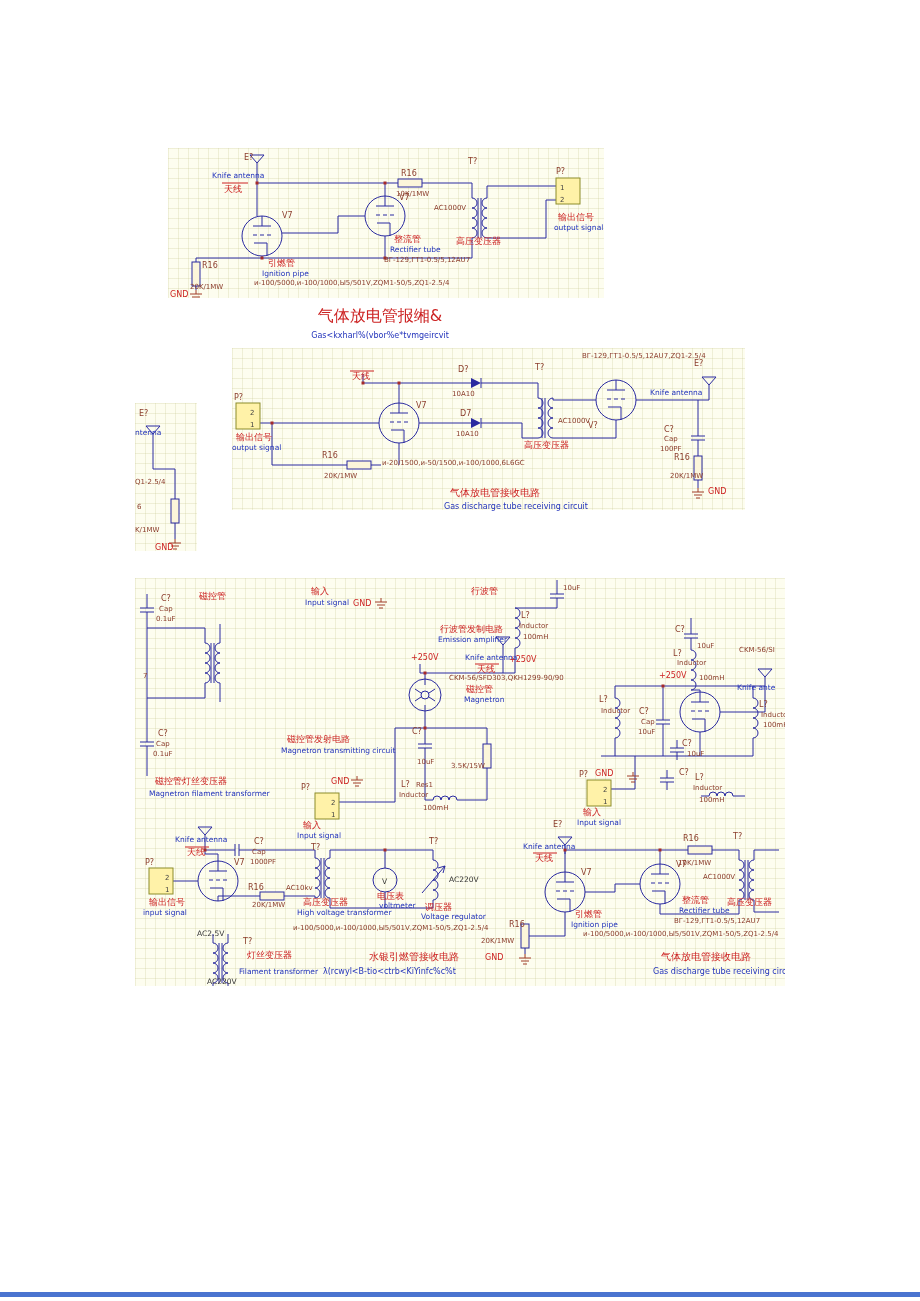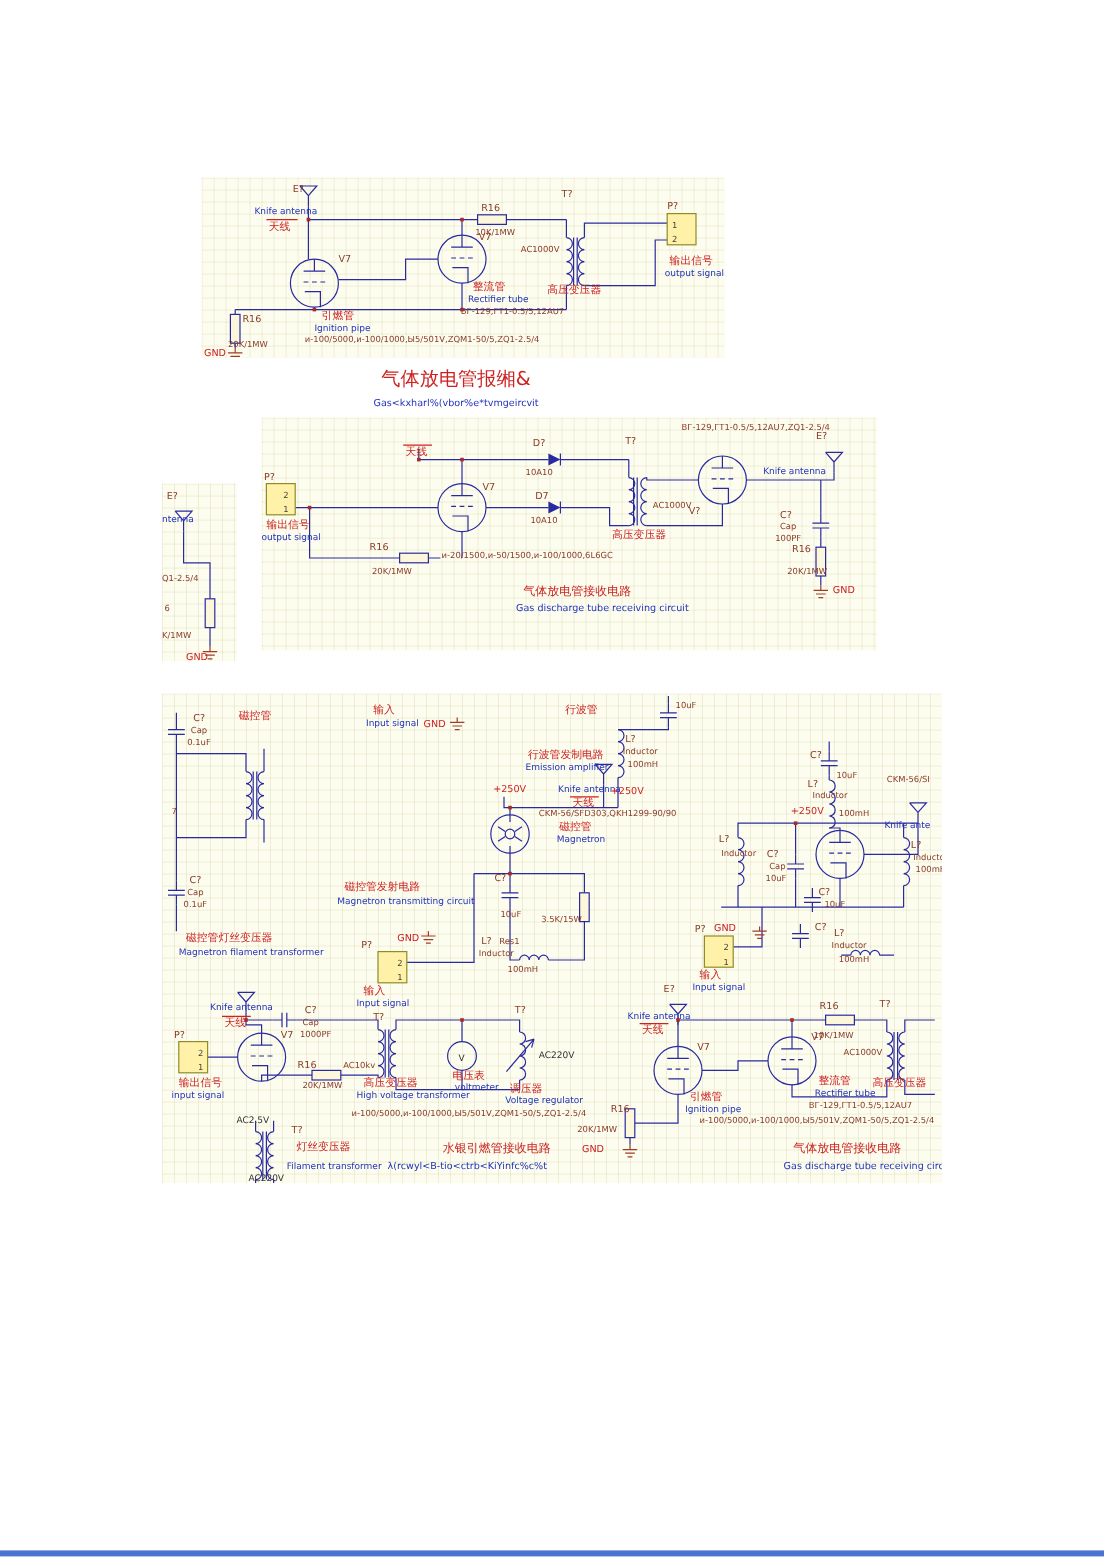--- a/index.html
+++ b/index.html
@@ -127,21 +127,21 @@
   <text x="386" y="82" class="te">output signal</text>
   <text x="86" y="137" class="tv">и-100/5000,и-100/1000,Ы5/501V,ZQM1-50/5,ZQ1-2.5/4</text>
 </svg>
 </div>
 
 <div class="capA" style="left:280px;top:306px;width:200px">
   <div class="cap-cn">气体放电管报缃&amp;</div>
   <div class="cap-en">Gas&lt;kxharl%(vbor%e*tvmgeircvit</div>
 </div>
 
-<div class="sheet" style="left:218px;top:348px;width:513px;height:194px">
+<div class="sheet" style="left:232px;top:348px;width:513px;height:162px">
 <svg width="513" height="194">
   <path class="w" d="M131,26 V35 M131,35 H239 M249,35 H306 M306,35 V50 M167,55 V35 M28,75 H147 M187,75 H239 M249,75 H290 V90 H306 M310,50 V90 M313,50 V90 M321,50 V52 H364 M321,90 H384 V72 M167,95 V117 M139,117 H149 M115,117 H40 V75 M477,46 V52 H404 M466,52 V80 M466,100 V108 M466,132 V140"></path>
   <use href="#g-tube" x="167" y="75"></use>
   <use href="#g-tube" x="384" y="52"></use>
   <use href="#g-res" x="127" y="117"></use>
   <use href="#g-resv" x="466" y="120"></use>
   <use href="#g-capv" x="466" y="90"></use>
   <use href="#g-diode" x="244" y="35"></use>
   <use href="#g-diode" x="244" y="75"></use>
   <use href="#g-coil-r" x="306" y="70"></use>

